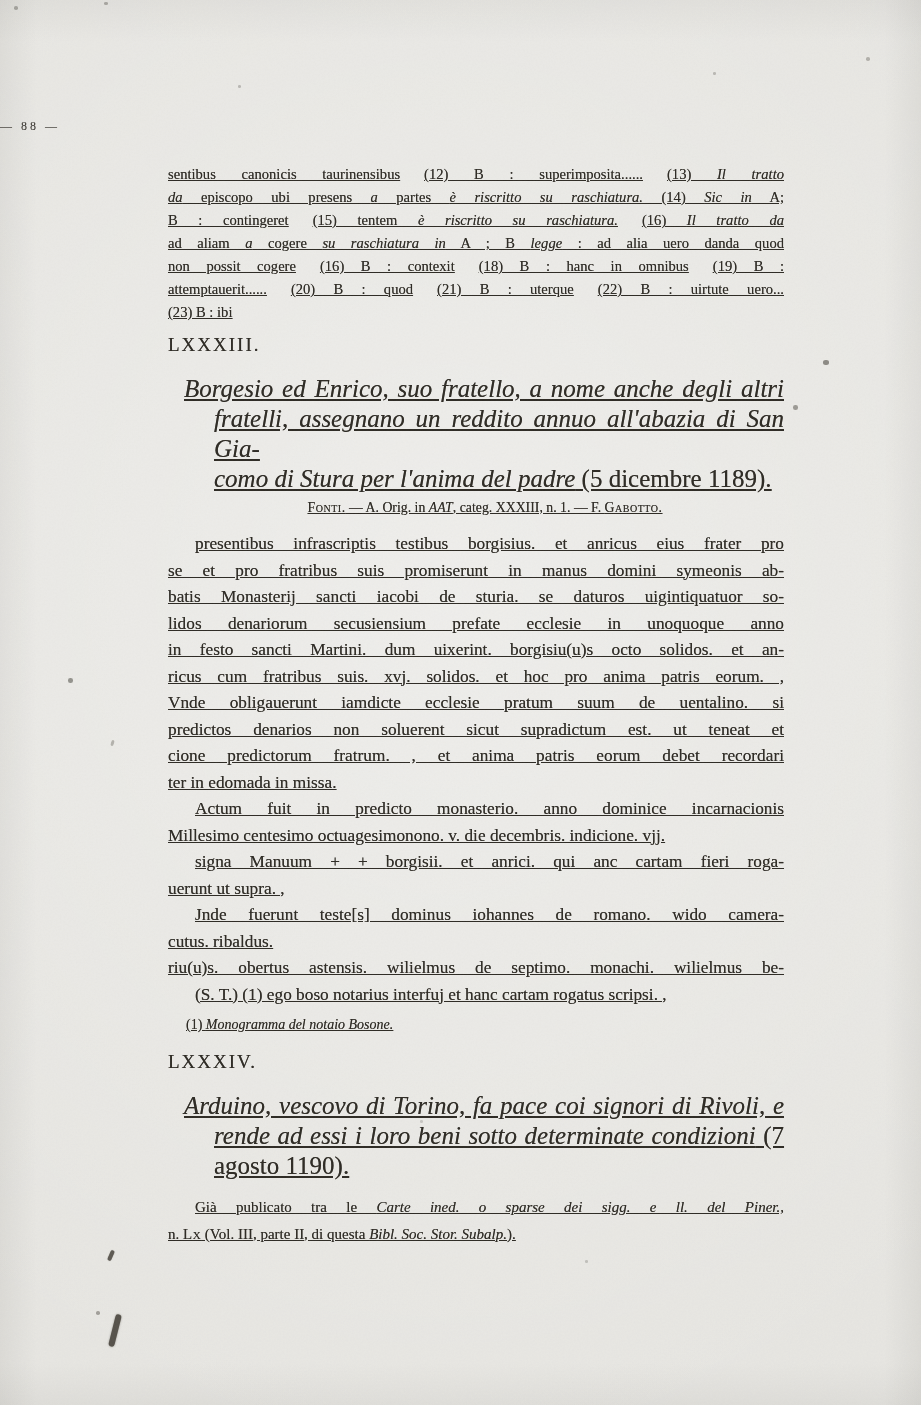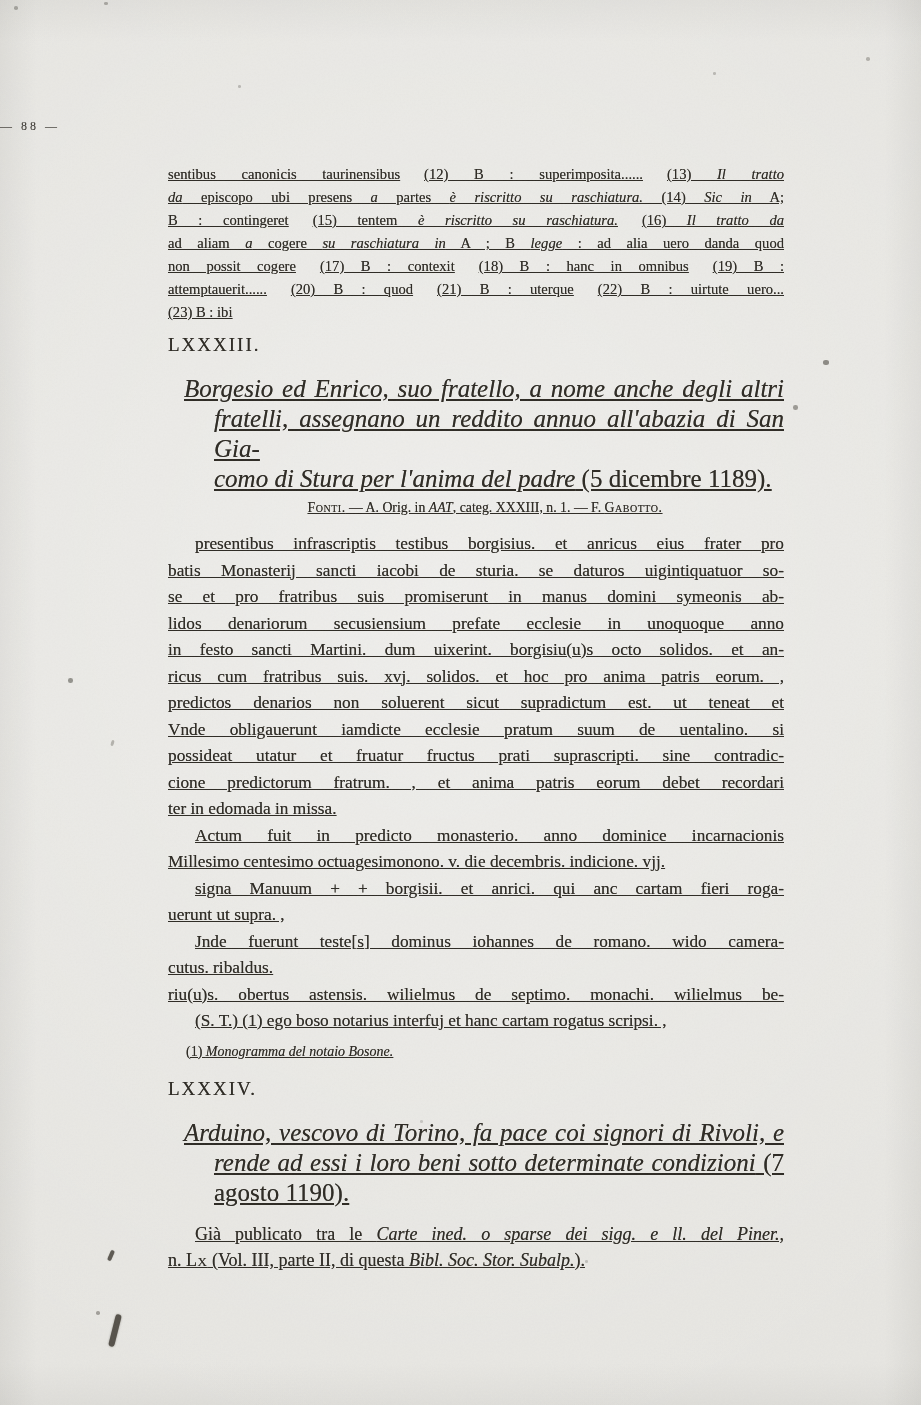--- a/index.html
+++ b/index.html
@@ -34,21 +34,21 @@
   .apparatus{font-size:14.6px;line-height:23px;}
   .heading{font-size:19px;line-height:24px;text-align:left;letter-spacing:2px;margin-top:9px;}
   .heading2{margin-top:15px;}
   .summary{font-size:25px;line-height:30px;margin-top:17px;margin-left:16px;width:600px;}
   .summary .ln{margin-left:30px;}
   .summary .ln.first{margin-left:0;}
   .fonti{font-size:13.8px;line-height:18px;margin-top:5px;text-indent:18px;text-align:center;}
   .bodytext{font-size:17.3px;line-height:26.5px;margin-top:14px;}
   .bpar .ln.first{text-indent:27px;}
   .footnote{font-size:14px;line-height:20px;margin-top:7px;text-indent:18px;}
-  .note{font-size:18px;line-height:26.5px;margin-top:13px;}
+  .note{font-size:15px;line-height:26.5px;margin-top:13px;}
   .note .ln.first{text-indent:27px;}
   .speck{position:absolute;background:#4d4a43;border-radius:45%;z-index:3;}
   .mark-slash{
     position:absolute;left:112px;top:1314px;width:6px;height:33px;
     background:#55514a;border-radius:3px;transform:rotate(14deg);
     box-shadow:0 0 2px rgba(85,81,74,.6);z-index:3;
   }
   .mark-dash{
     position:absolute;left:109px;top:1250px;width:4px;height:11px;
     background:#5d5952;border-radius:2px;transform:rotate(24deg);
@@ -62,48 +62,47 @@
 
   <div class="pagenum">— 88 —</div>
 
   <div class="textcol">
 
     <div class="apparatus jl">
         <div class="ln first j"><span class="">sentibus canonicis taurinensibus</span><span class="gap"></span><span class="">(12) B : superimposita......</span><span class="gap"></span><span class="">(13) </span><span class="it ">Il tratto</span></div>
         <div class="ln j"><span class="it ">da</span><span class=""> episcopo ubi presens </span><span class="it ">a</span><span class=""> partes </span><span class="it ">è riscritto su raschiatura.</span><span class=""> (14) </span><span class="it ">Sic in</span><span class=""> A;</span></div>
         <div class="ln j"><span class="">B : contingeret</span><span class="gap"></span><span class="">(15) tentem </span><span class="it ">è riscritto su raschiatura.</span><span class="gap"></span><span class="">(16) </span><span class="it ">Il tratto da</span></div>
         <div class="ln j"><span class="">ad aliam </span><span class="it ">a</span><span class=""> cogere </span><span class="it ">su raschiatura in</span><span class=""> A ; B </span><span class="it ">legge</span><span class=""> : ad alia uero danda quod</span></div>
-        <div class="ln j"><span class="">non possit cogere</span><span class="gap"></span><span class="">(17) B : contexit</span><span class="gap"></span><span class="">(18) B : hanc in omnibus</span><span class="gap"></span><span class="">(19) B :</span></div>
+        <div class="ln j"><span class="">non possit cogere</span><span class="gap"></span><span class="">(16) B : contexit</span><span class="gap"></span><span class="">(18) B : hanc in omnibus</span><span class="gap"></span><span class="">(19) B :</span></div>
         <div class="ln j"><span class="">attemptauerit......</span><span class="gap"></span><span class="">(20) B : quod</span><span class="gap"></span><span class="">(21) B : uterque</span><span class="gap"></span><span class="">(22) B : uirtute uero...</span></div>
         <div class="ln"><span class="">(23) B : ibi</span></div>
       </div>
 
     <div class="heading">LXXXIII.</div>
 
     <div class="summary jl">
         <div class="ln first j"><span class="it ">Borgesio ed Enrico, suo fratello, a nome anche degli altri</span></div>
         <div class="ln j"><span class="it ">fratelli, assegnano un reddito annuo all'abazia di San Gia-</span></div>
         <div class="ln"><span class="it ">como di Stura per l'anima del padre</span><span class=""> (5 dicembre 1189).</span></div>
       </div>
 
     <div class="fonti">
         <div class="ln first"><span class="sc">Fonti.</span><span class=""> — A. Orig. in </span><span class="it ">AAT</span><span class="">, categ. XXXIII, n. 1. — F. </span><span class="sc">Gabotto.</span></div>
       </div>
 
     <div class="bodytext">
       <div class="bpar jl">
           <div class="ln first j">presentibus infrascriptis testibus borgisius. et anricus eius frater pro</div>
+          <div class="ln j">se et pro fratribus suis promiserunt in manus domini symeonis ab-</div>
           <div class="ln j">batis Monasterij sancti iacobi de sturia. se daturos uigintiquatuor so-</div>
-          <div class="ln j">se et pro fratribus suis promiserunt in manus domini symeonis ab-</div>
           <div class="ln j">lidos denariorum secusiensium prefate ecclesie in unoquoque anno</div>
           <div class="ln j">in festo sancti Martini. dum uixerint. borgisiu(u)s octo solidos. et an-</div>
           <div class="ln j">ricus cum fratribus suis. xvj. solidos. et hoc pro anima patris eorum. ,</div>
+          <div class="ln j">Vnde obligauerunt iamdicte ecclesie pratum suum de uentalino. si</div>
           <div class="ln j">predictos denarios non soluerent sicut supradictum est. ut teneat et</div>
-          <div class="ln j">Vnde obligauerunt iamdicte ecclesie pratum suum de uentalino. si</div>
-          <div class="ln j">possideat utatur et fruatur fructus prati suprascripti. sine contradic-</div>
           <div class="ln j">cione predictorum fratrum. , et anima patris eorum debet recordari</div>
           <div class="ln">ter in edomada in missa.</div>
         </div>
       <div class="bpar jl">
           <div class="ln first j">Actum fuit in predicto monasterio. anno dominice incarnacionis</div>
           <div class="ln">Millesimo centesimo octuagesimonono. v. die decembris. indicione. vjj.</div>
         </div>
       <div class="bpar jl">
           <div class="ln first j">signa Manuum + + borgisii. et anrici. qui anc cartam fieri roga-</div>
           <div class="ln">uerunt ut supra. ,</div>

